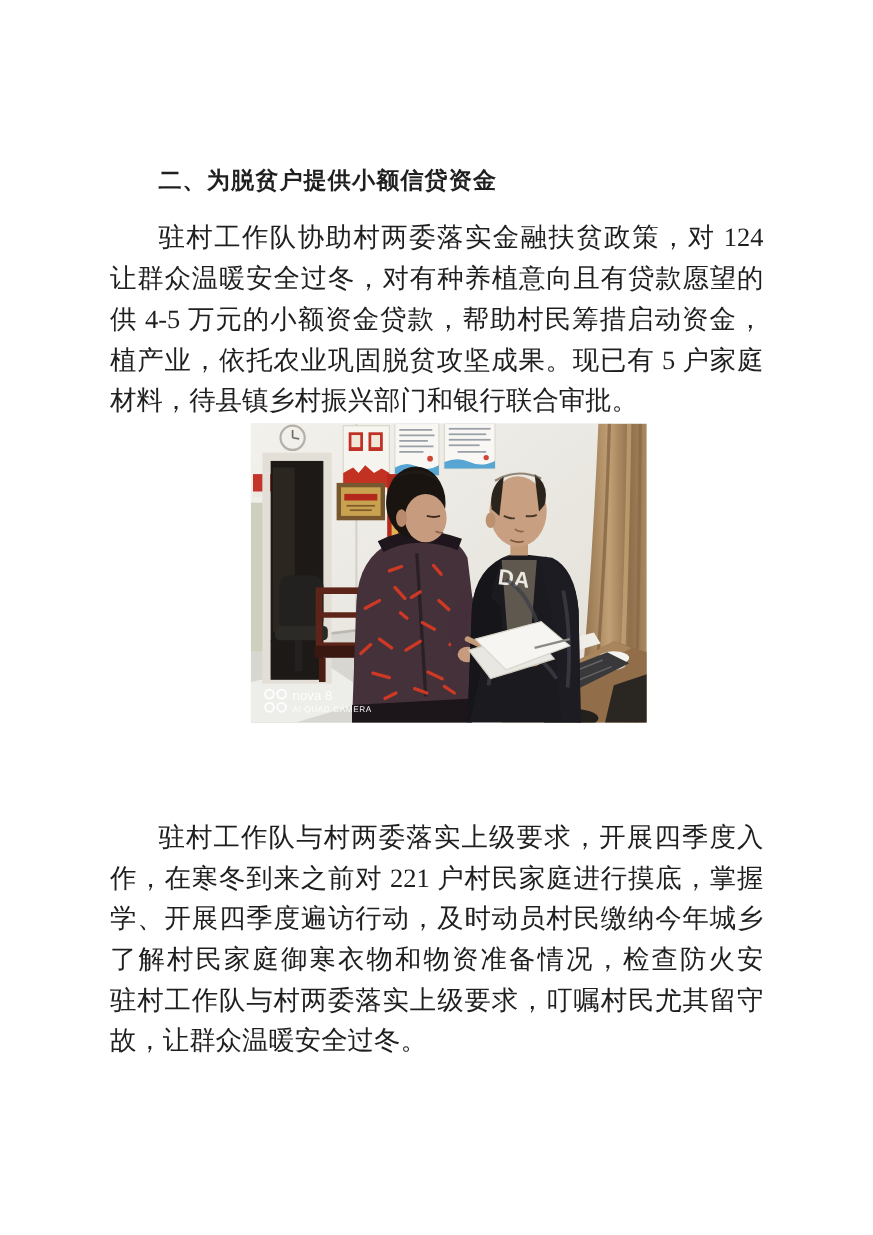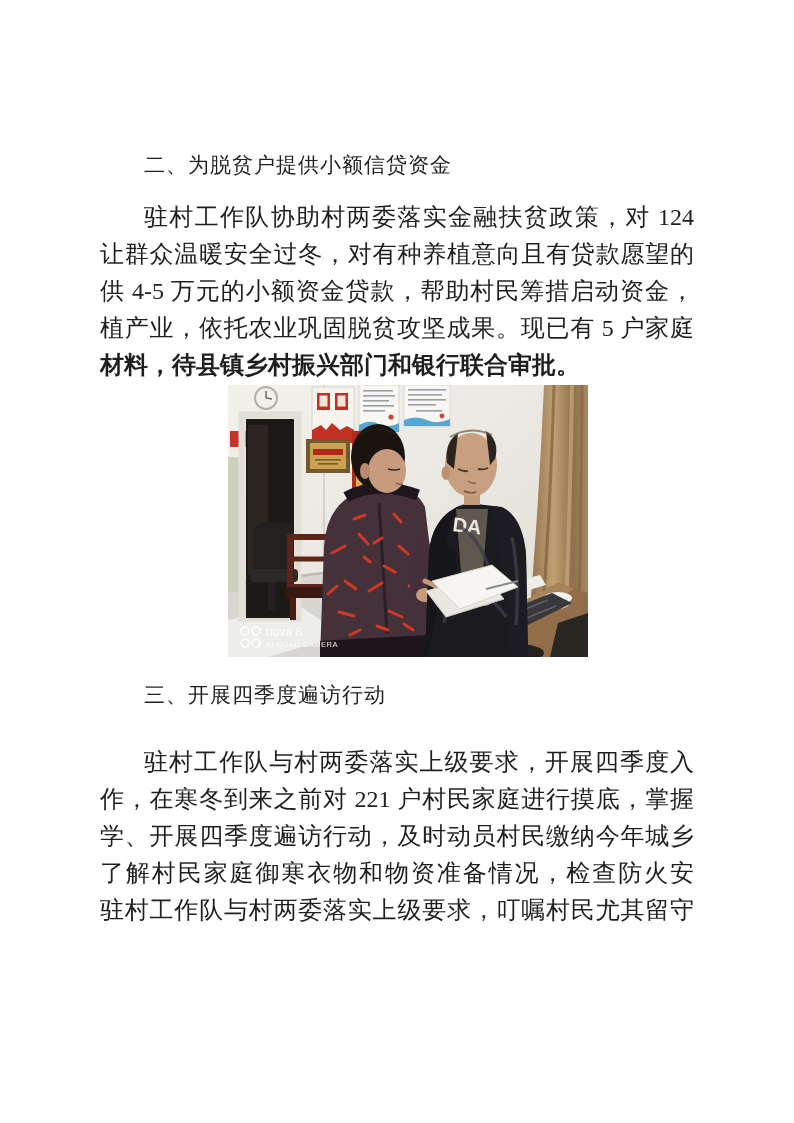--- a/index.html
+++ b/index.html
@@ -4,30 +4,30 @@
 <style>
   html, body { margin:0; padding:0; background:#ffffff; }
   .page {
     position:relative; width:794px; height:1123px; margin:0 auto;
     background:#ffffff; overflow:hidden;
     font-family:"Liberation Serif", serif; color:#1f1f1f;
   }
   .heading {
     position:absolute; left:100px; width:594px;
     font-family:"Liberation Sans", sans-serif;
-    font-weight:normal; font-size:21px; line-height:37px;
+    font-weight:bold; font-size:21px; line-height:37px;
     text-indent:44px; letter-spacing:1px; white-space:nowrap;
   }
   .para { position:absolute; left:100px; width:594px; }
   .line {
     height:37px; line-height:37px; font-size:24px;
     text-align:justify; text-align-last:justify; overflow:hidden;
   }
   .line.first { text-indent:44px; }
-  .line.last  { text-align-last:left;font-weight:bold; }
+  .line.last  { text-align-last:left; }
   .photo {
     position:absolute; left:228px; top:385px; width:360px; height:272px;
     margin:0; padding:0; overflow:hidden; background:#e8e5df;
   }
   .photo svg { display:block; width:360px; height:272px; }
   .wm-text { font-family:"Liberation Sans", sans-serif; fill:#ffffff; opacity:0.92; }
   .shirt-text { font-family:"Liberation Sans", sans-serif; font-weight:bold; fill:#ece9e2; }
 </style>
 </head>
 <body>
@@ -231,23 +231,23 @@
             <circle cx="28" cy="246" r="4"></circle>
           <circle cx="17" cy="258" r="4"></circle>
             <circle cx="28" cy="258" r="4"></circle>
         </g>
         <text class="wm-text" x="38" y="251" font-size="12">nova 8</text>
         <text class="wm-text" x="38" y="262" font-size="7.5" letter-spacing="0.5">AI QUAD CAMERA</text>
       </g>
     </svg>
   </figure>
 
-  <div class="heading" style="top:676px">三、开展四季度遍访行动</div>
 
   <div class="para" style="top:744px">
     <div class="line first">驻村工作队与村两委落实上级要求，开展四季度入户遍防工</div>
     <div class="line">作，在寒冬到来之前对 221 户村民家庭进行摸底，掌握务工、上</div>
     <div class="line">学、开展四季度遍访行动，及时动员村民缴纳今年城乡居民医保，</div>
     <div class="line">了解村民家庭御寒衣物和物资准备情况，检查防火安全。针对农</div>
     <div class="line">驻村工作队与村两委落实上级要求，叮嘱村民尤其留守老人安全</div>
+    <div class="line last">故，让群众温暖安全过冬。</div>
   </div>
 
 </div>
 
 </body></html>

